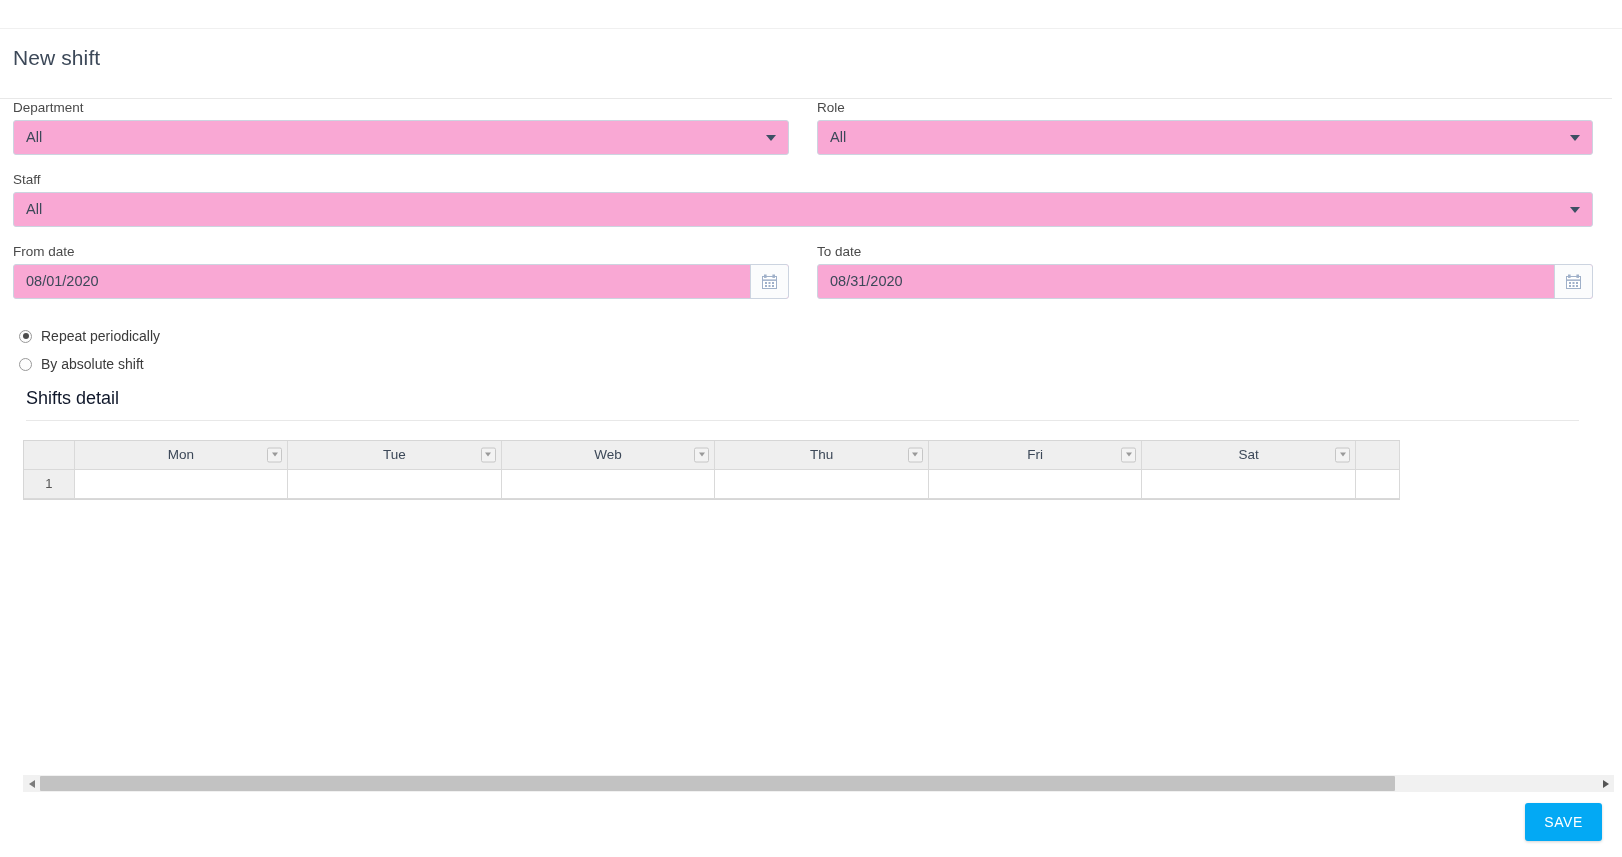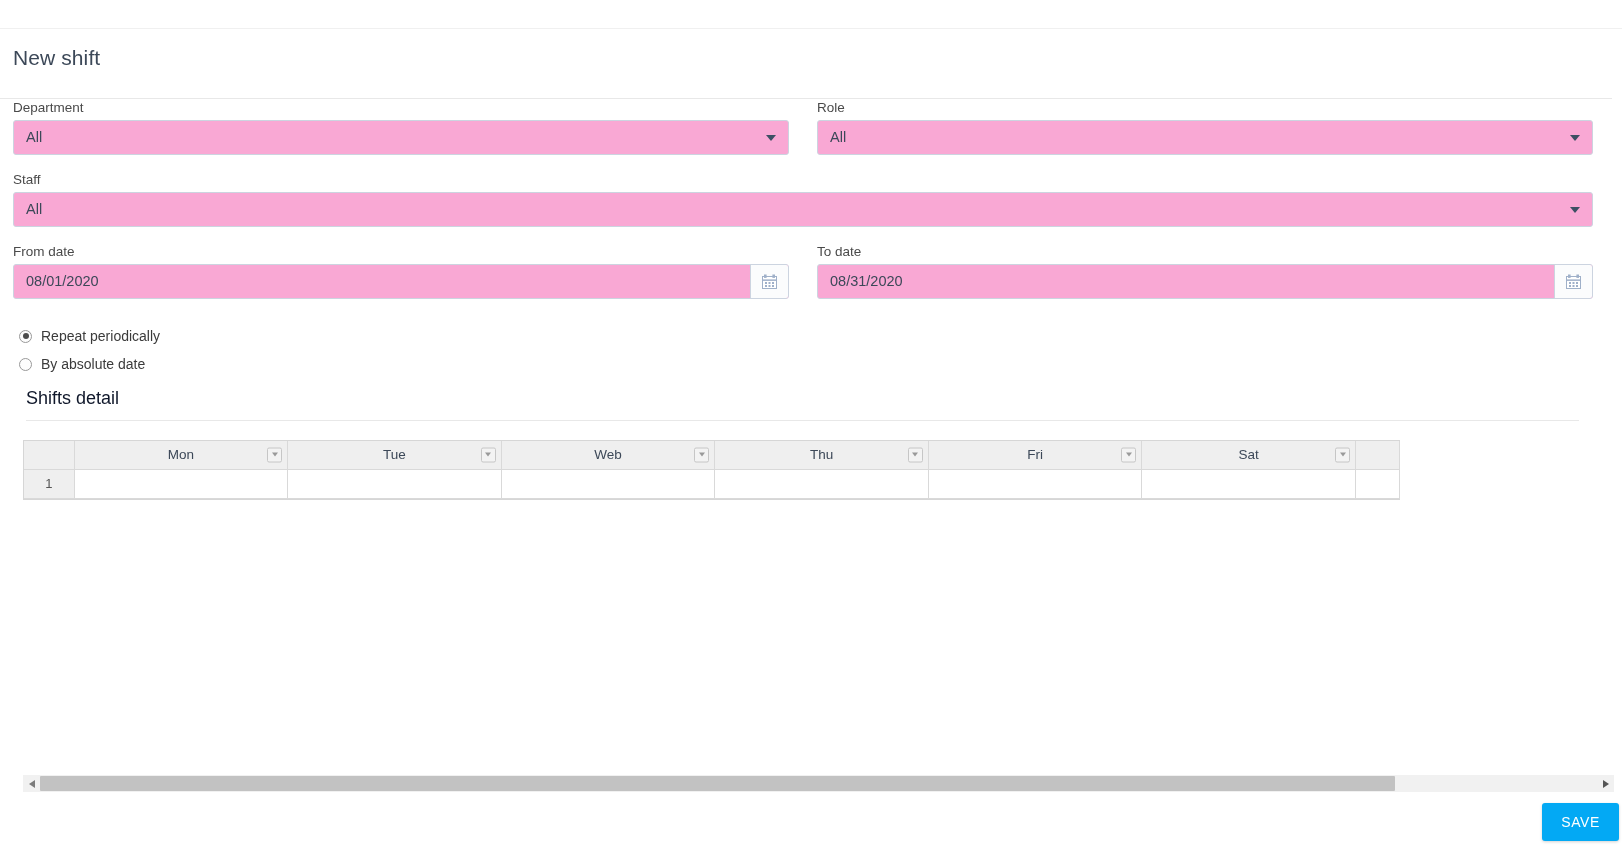--- a/index.html
+++ b/index.html
@@ -264,21 +264,21 @@
     position: absolute;
     left: 0; top: 1px;
     height: 15px;
     background: #c2c2c2;
     border-radius: 1px;
   }
 
   
   .save-bar {
     position: absolute;
-    right: 3px;
+    right: 20px;
     bottom: 16px;
   }
   .save-btn {
     background: #03a9f4;
     color: #ffffff;
     border: none;
     border-radius: 3px;
     font-size: 14px;
     letter-spacing: .6px;
     padding: 11px 19px;
@@ -376,21 +376,21 @@
       </div>
     </div>
 
     <div class="radios">
       <div class="radio-line">
         <span class="radio checked"></span>
         <span class="radio-label">Repeat periodically</span>
       </div>
       <div class="radio-line">
         <span class="radio"></span>
-        <span class="radio-label">By absolute date</span>
+        <span class="radio-label">By absolute shift</span>
       </div>
     </div>
 
     <div class="section-wrap">
       <div class="section-title">Shifts detail</div>
       <div class="section-rule"></div>
     </div>
 
     <div class="grid-wrap">
       <table class="grid">

